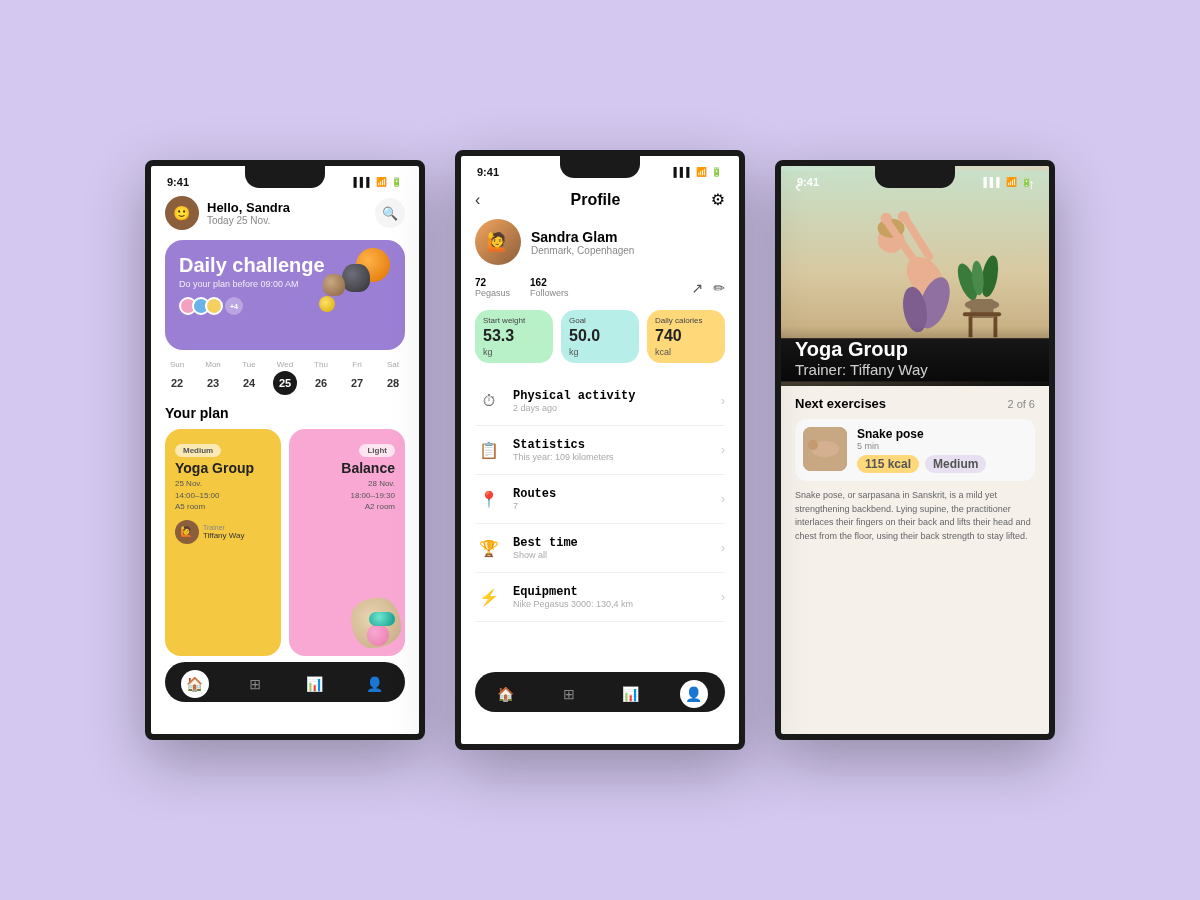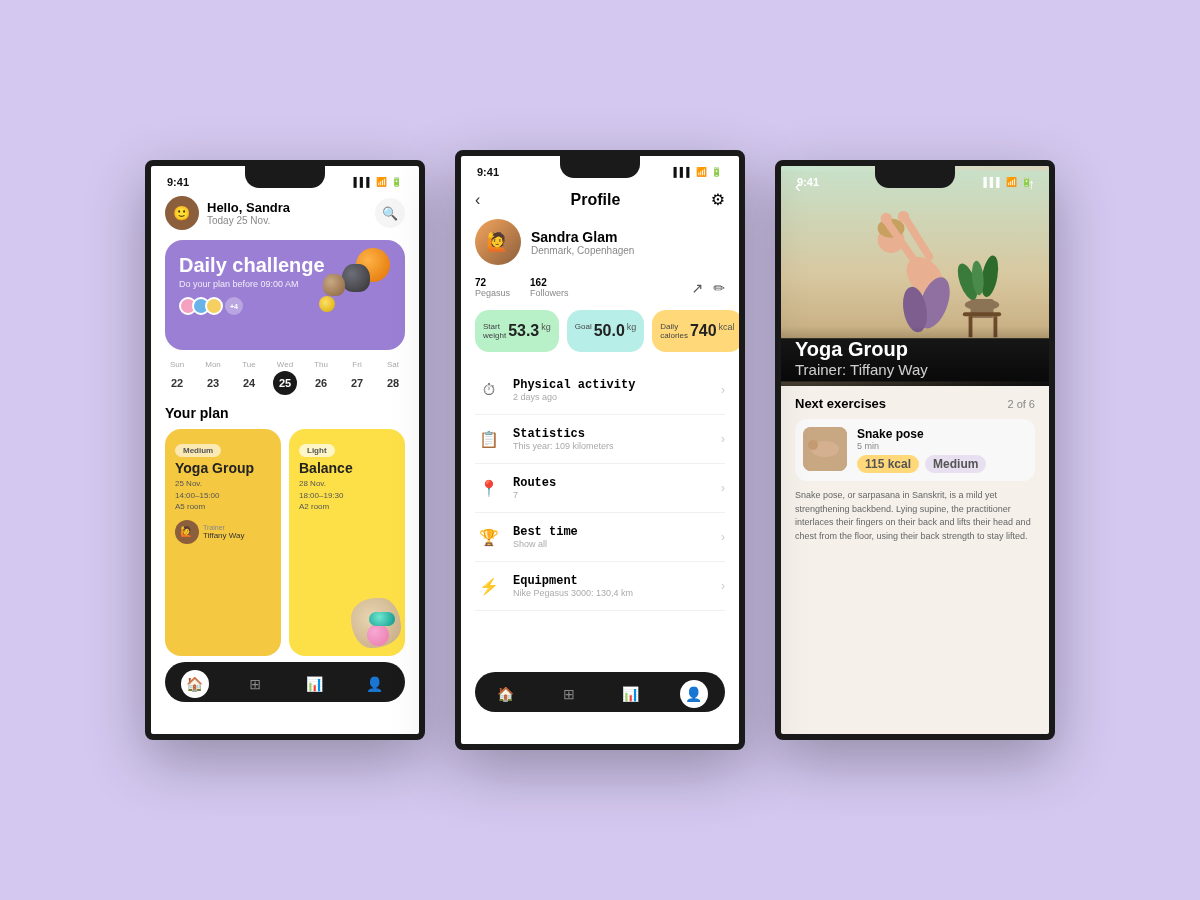--- a/index.html
+++ b/index.html
@@ -220,21 +220,21 @@
       flex: 1;
     }
     .plan-card {
       flex: 1;
       border-radius: 16px;
       padding: 10px;
       position: relative;
       overflow: hidden;
     }
     .plan-card.yellow-card { background: #f5c842; }
-    .plan-card.blue-card { background: #fde047; }
+    .plan-card.blue-card { background: #f9a8d4; text-align: right; }
     .badge {
       display: inline-block;
       padding: 2px 8px;
       border-radius: 20px;
       font-size: 8px;
       font-weight: 600;
       margin-bottom: 4px;
     }
     .badge.medium { background: rgba(255,255,255,0.6); color: #555; }
     .badge.light { background: rgba(255,255,255,0.7); color: #555; }
@@ -352,24 +352,24 @@
       font-size: 14px; cursor: pointer; color: #555;
     }
 
     .stats-cards {
       display: flex;
       gap: 8px;
       margin-bottom: 14px;
     }
     .stat-card {
       flex: 1;
-      padding: 12px 8px;
+      padding: 6px 8px;
       border-radius: 14px;
       display: flex;
-      flex-direction: row;
+      flex-direction: column;
       gap: 2px;
     }
     .stat-card.green { background: #b8f0c8; }
     .stat-card.teal { background: #b8eee8; }
     .stat-card.orange { background: #ffd87a; }
     .stat-lbl { font-size: 8px; color: #444; font-weight: 500; }
     .stat-val { font-size: 16px; font-weight: 800; color: #222; }
     .stat-unit { font-size: 9px; color: #555; }
 
     

